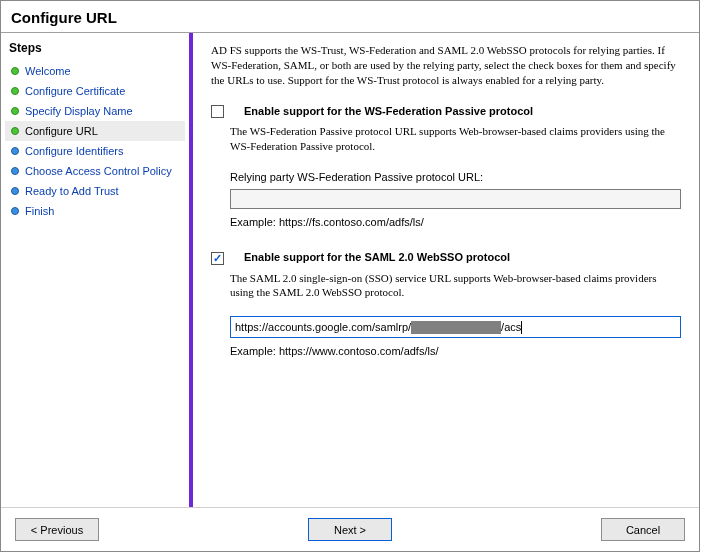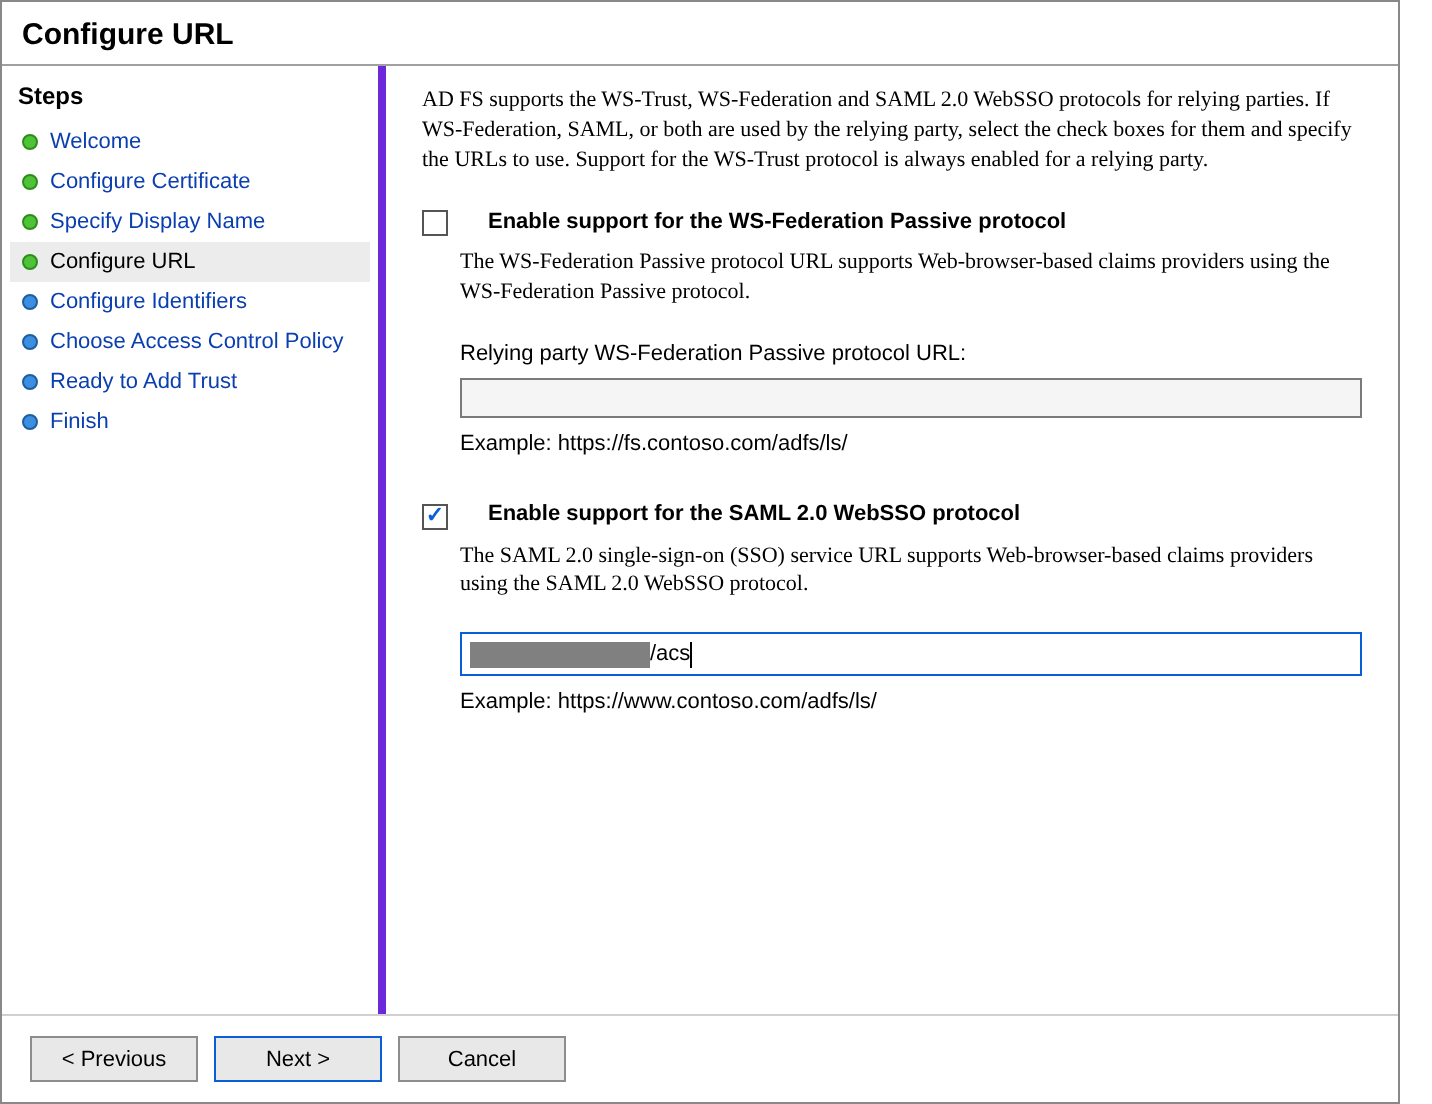--- a/index.html
+++ b/index.html
@@ -119,21 +119,21 @@
 }
 .input-wrap { display:flex; align-items:center; padding:0 4px; border:1px solid #0a5fd6; height:22px; background:#fff; }
 .input-wrap .seg { white-space:nowrap; }
 .caret {
   display:inline-block; width:1px; height:13px; background:#000; vertical-align:middle; margin-left:0;
 }
 .footer {
   border-top: 1px solid #d0d0d0;
   padding: 10px 14px;
   display: flex;
-  justify-content: flex-start;
+  justify-content: space-between;
   gap: 8px;
   background: #fff;
 }
 .btn {
   min-width: 84px;
   height: 23px;
   border: 1px solid #8d8d8d;
   background: #e8e8e8;
   font-family: inherit;
   font-size: 11px;
@@ -205,20 +205,21 @@
       </div>
 
       <div class="section">
         <div class="check-row">
           <span class="checkbox checked"></span>
           <span>Enable support for the SAML 2.0 WebSSO protocol</span>
         </div>
         <div class="indent">
           <div class="para">The SAML 2.0 single-sign-on (SSO) service URL supports Web-browser-based claims providers using the SAML 2.0 WebSSO protocol.</div>
           <div class="input-wrap">
+            <span class="seg">https://accounts.google.com/samlrp/</span>
             <span class="redact"></span>
             <span class="seg">/acs</span>
             <span class="caret"></span>
           </div>
           <div class="example">Example: https://www.contoso.com/adfs/ls/</div>
         </div>
       </div>
     </div>
   </div>
 

